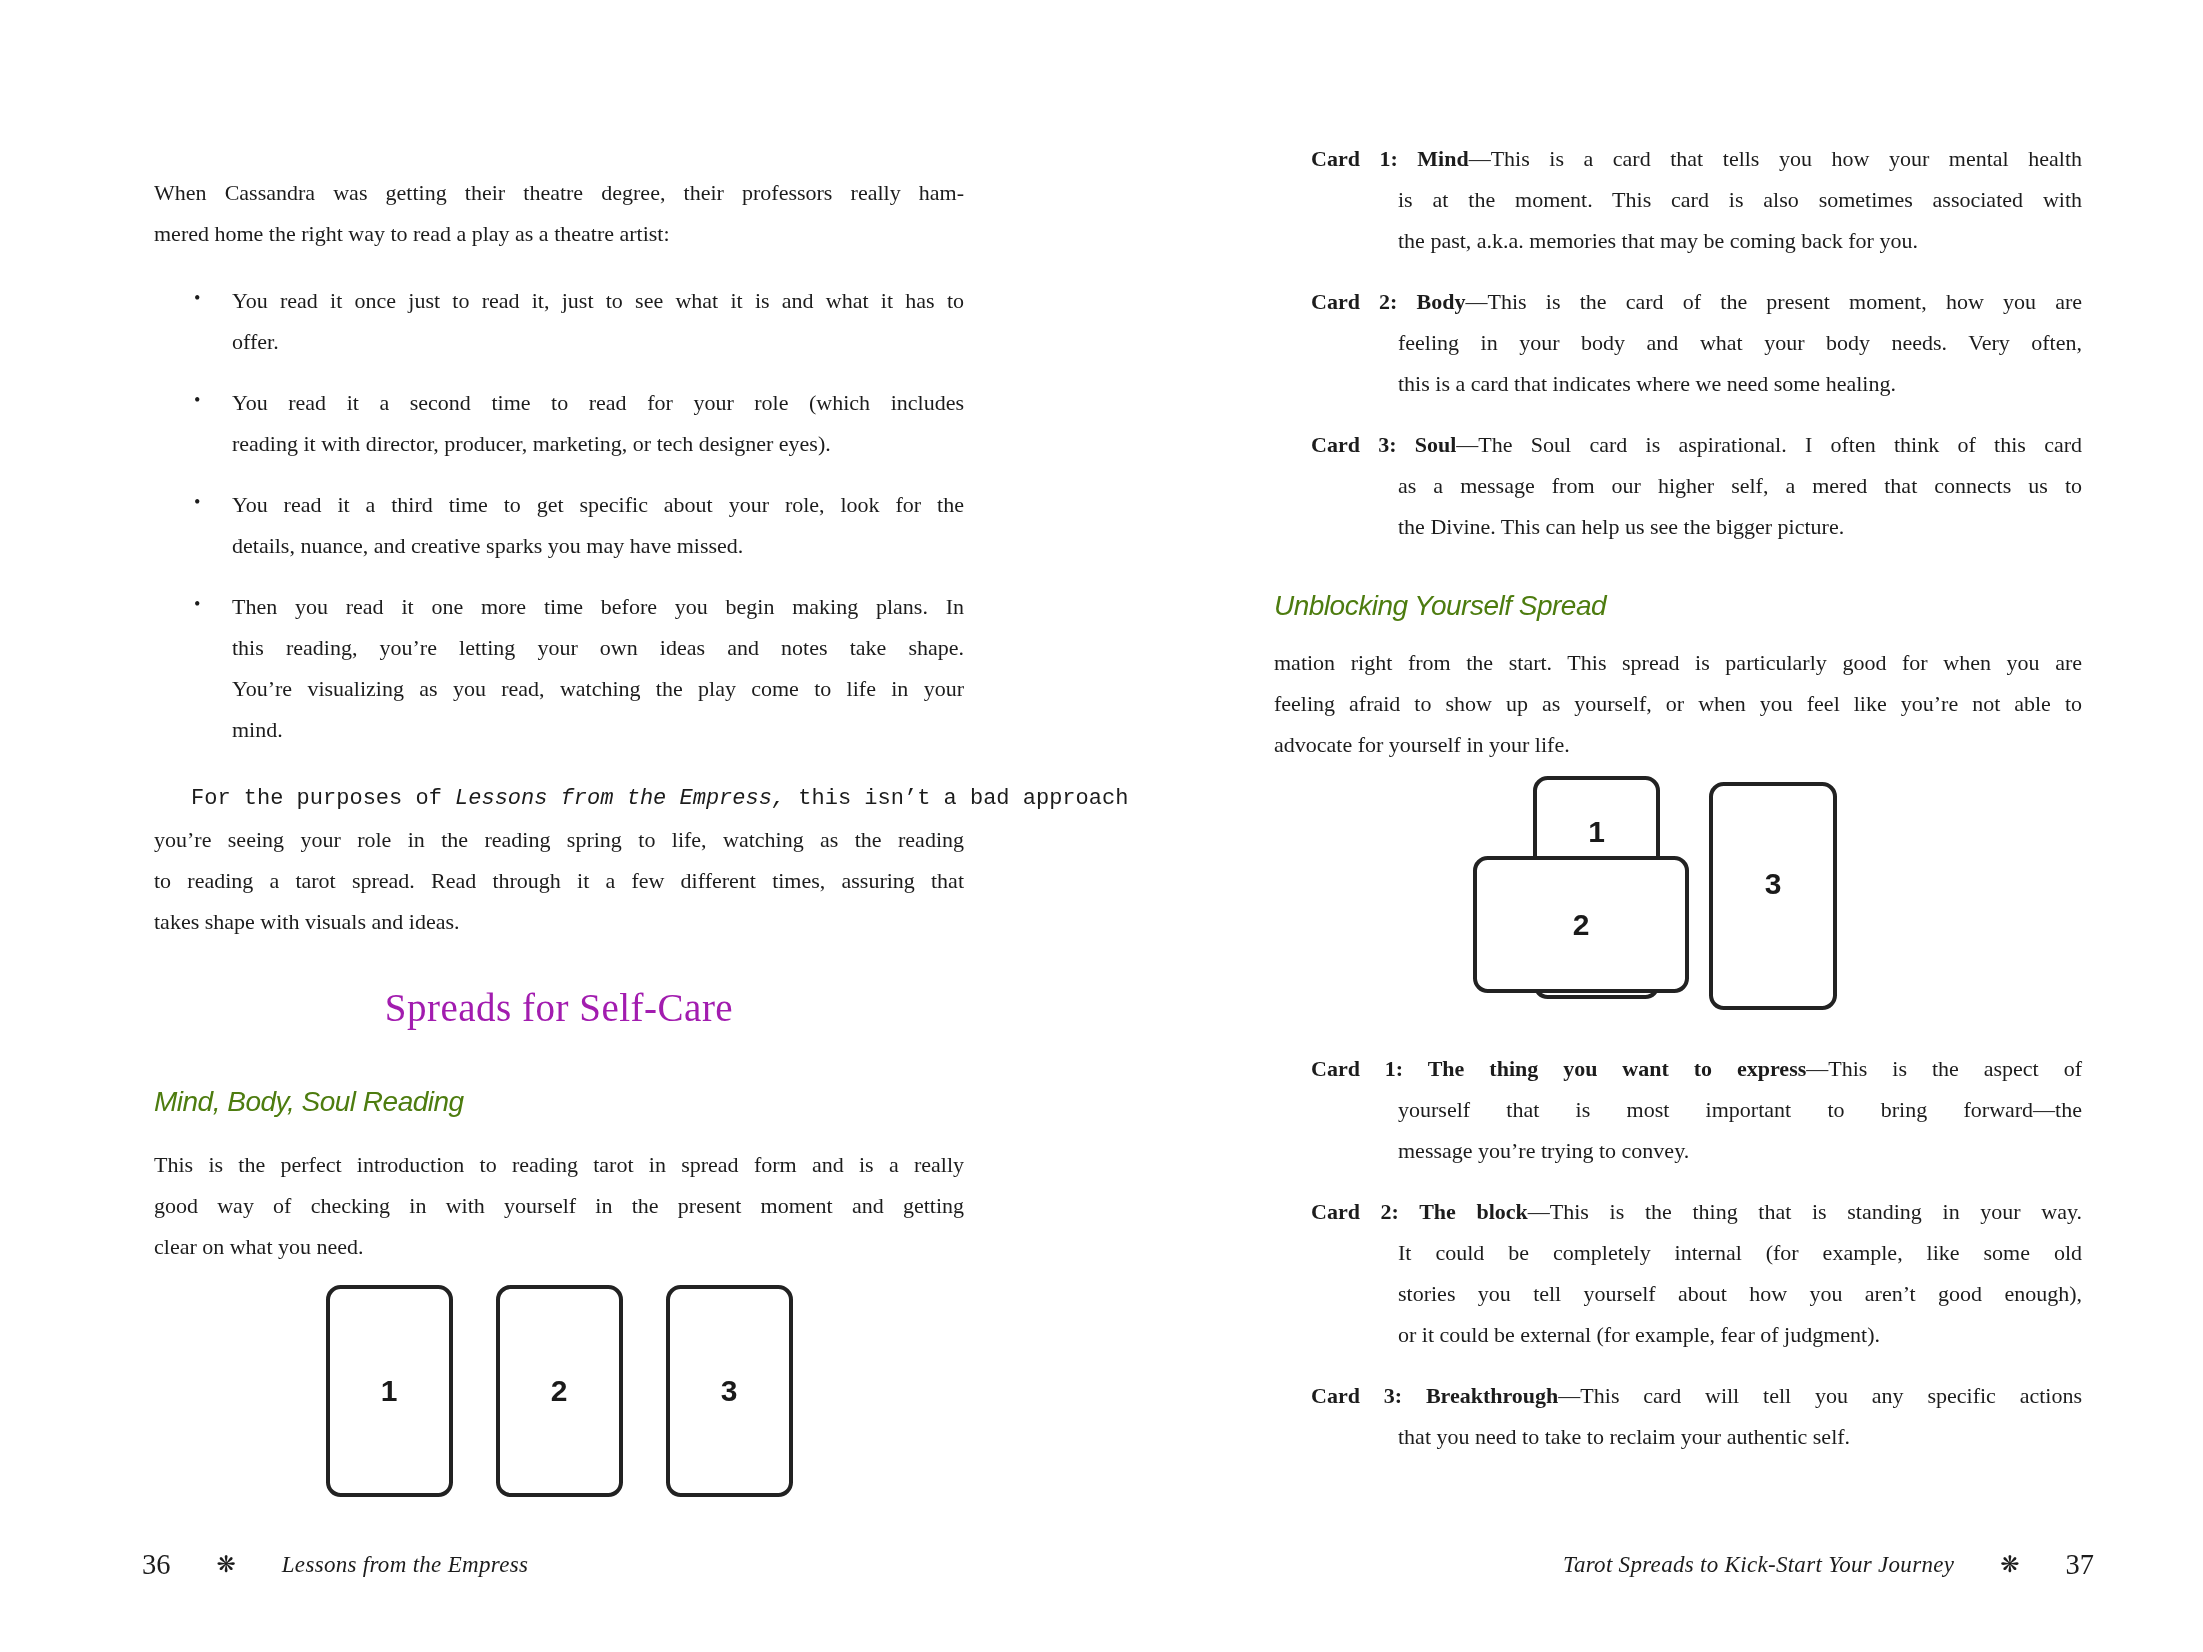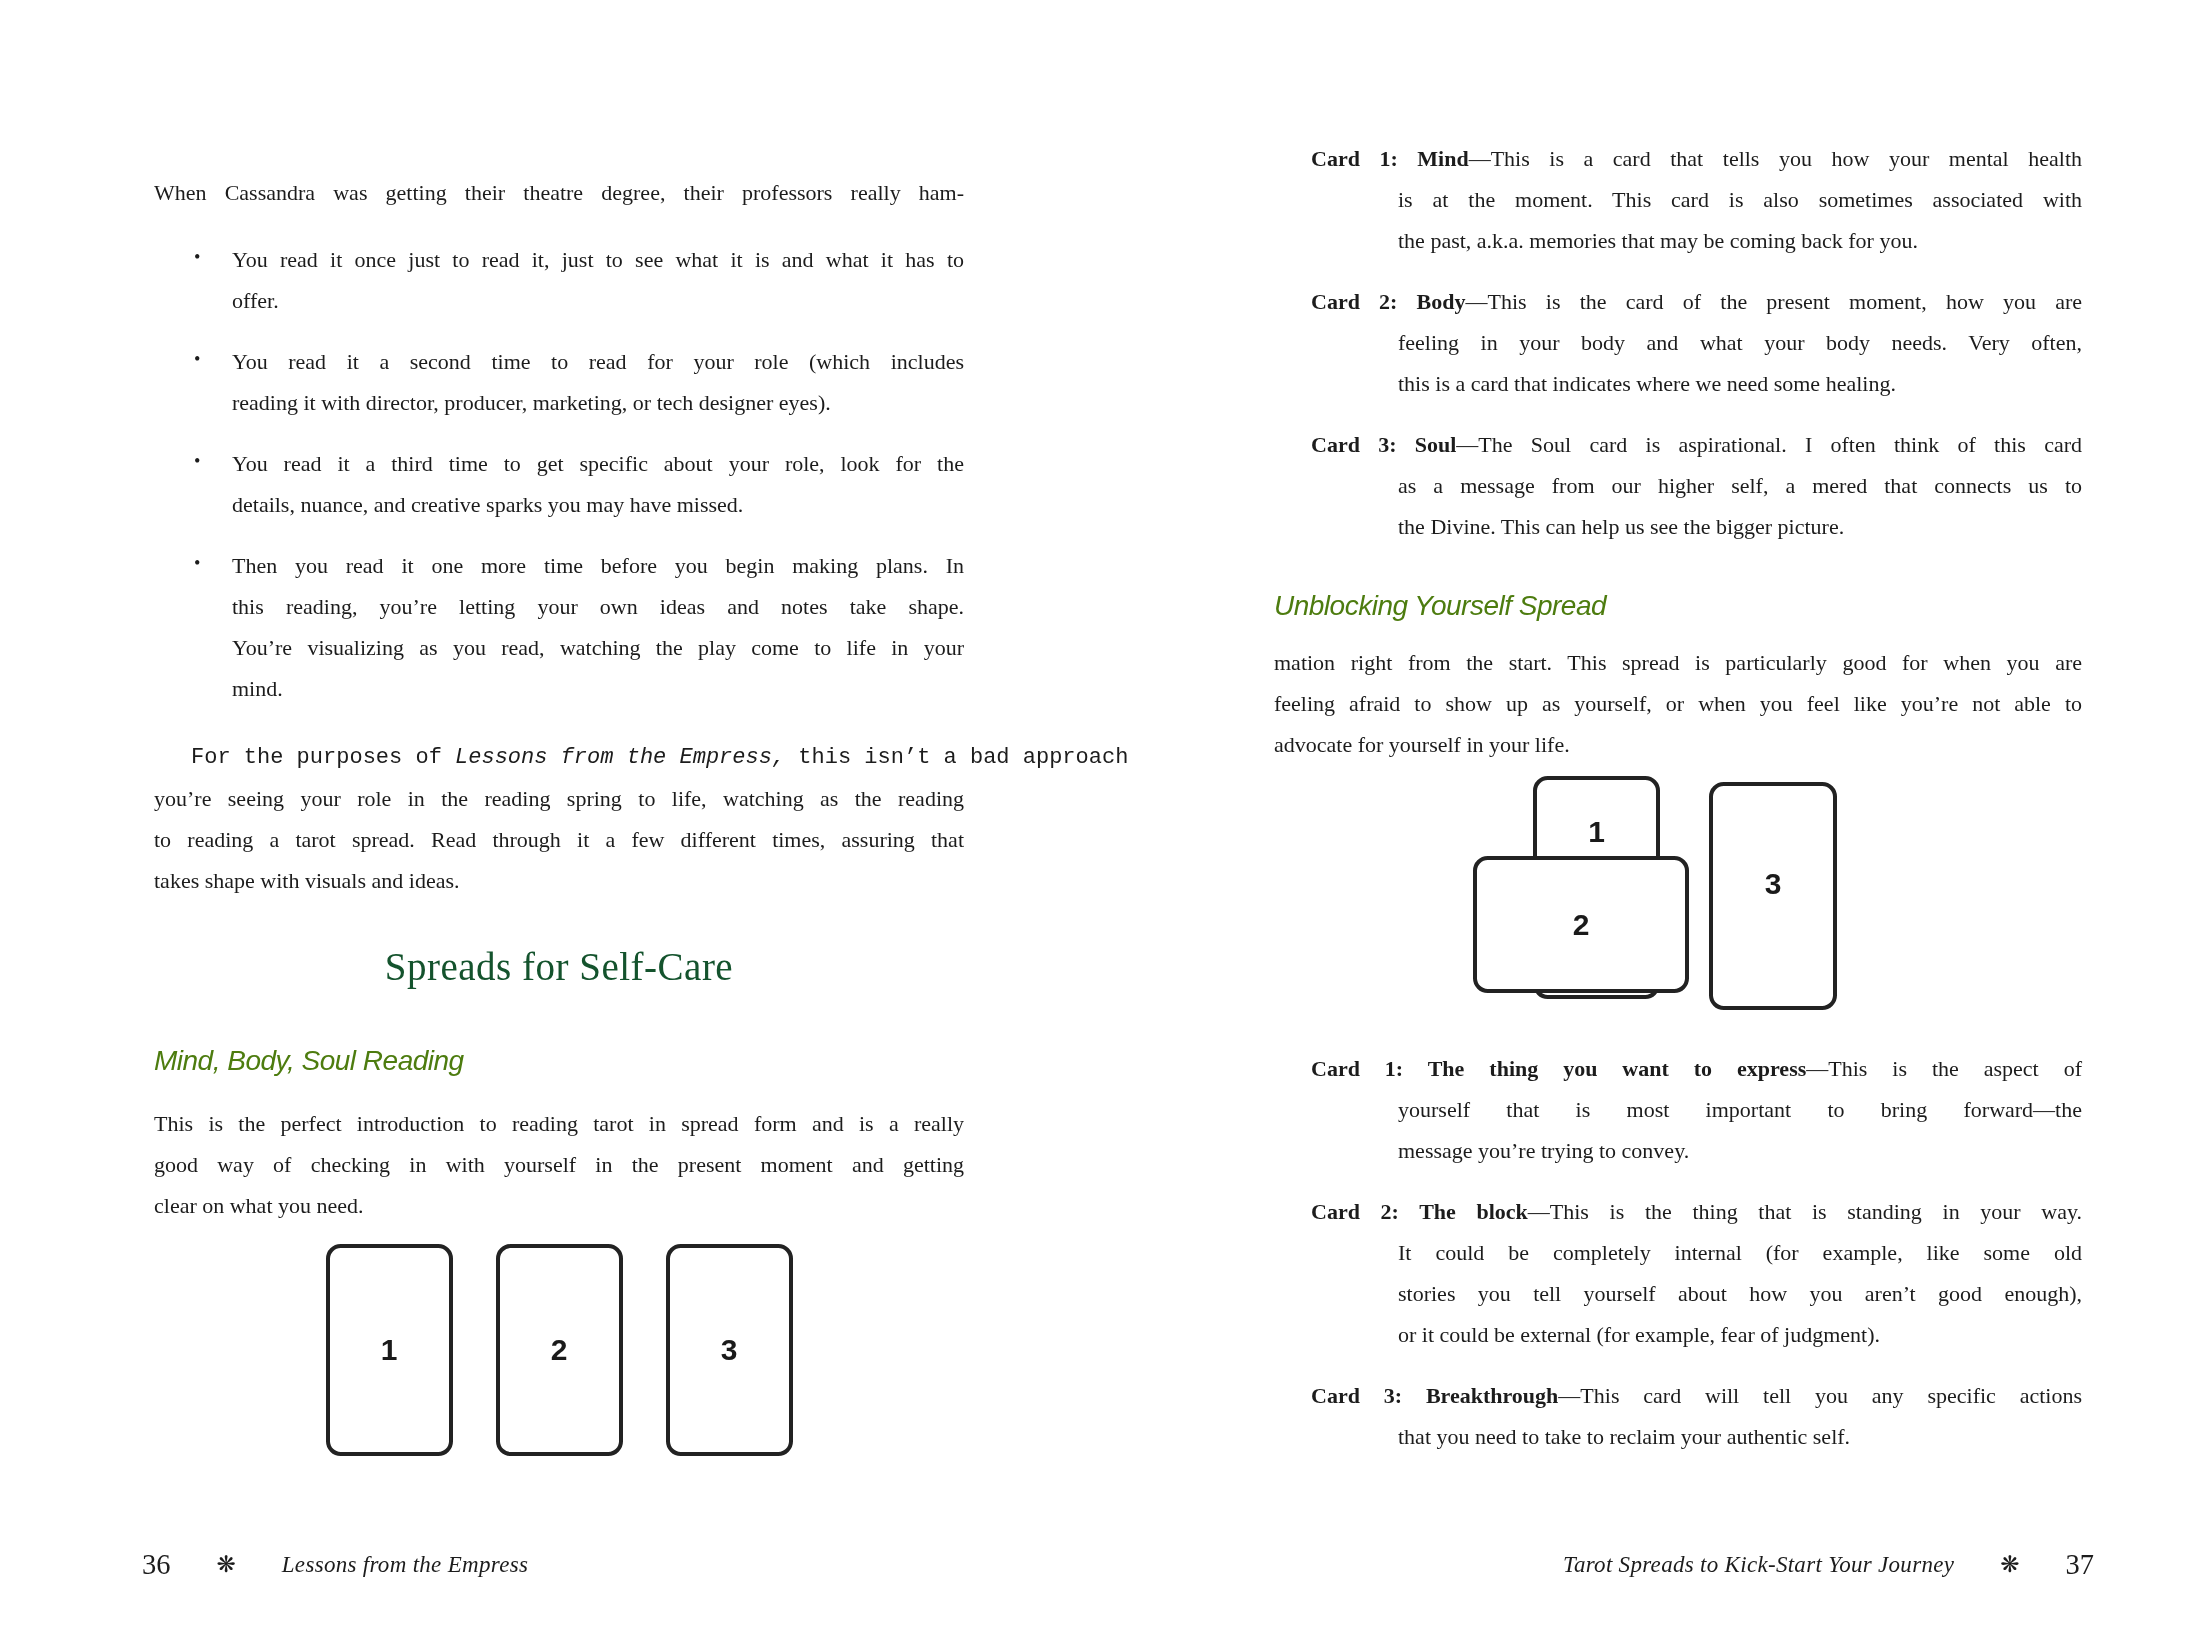--- a/index.html
+++ b/index.html
@@ -20,21 +20,21 @@
 
   .bullets{margin-top:26px;}
   .bullet{position:relative;padding-left:78px;margin-bottom:20px;}
   .dot{position:absolute;left:40px;top:-1.8px;font-size:18.4px;line-height:41px;}
 
   .para-empress{margin-top:27.5px;}
   .first-ind{text-indent:37px;font-family:Liberation Mono, monospace;}
 
   .heading{
     margin:42px 0 0 0;font-size:39px;line-height:48px;text-align:center;
-    font-weight:normal;letter-spacing:0.5px;color:#14532d;
+    font-weight:normal;letter-spacing:0.5px;color:#a21caf;
   }
   .subheading{
     margin:51px 0 0 0;font-size:28px;line-height:37px;
     font-family:"Liberation Sans",sans-serif;font-style:italic;font-weight:normal;
     letter-spacing:-0.5px;color:#4d7c0f;
   }
   .page-right .subheading{margin-top:40px;}
   .page-right .para-unblocking{margin-top:18.4px;}
 
   .cards-row{margin-top:18.4px;display:flex;justify-content:center;gap:43px;}
@@ -72,20 +72,21 @@
 </head>
 <body>
 
 <div class="sheet">
 
   <div class="page page-left">
     <div class="col">
 
       <div class="para">
           <div class="jline">When Cassandra was getting their theatre degree, their professors really ham-</div>
+          <div class="jline end">mered home the right way to read a play as a theatre artist:</div>
         </div>
 
       <div class="bullets">
         <div class="bullet">
           <span class="dot">•</span>
           <div class="btext">
               <div class="jline">You read it once just to read it, just to see what it is and what it has to</div>
               <div class="jline end">offer.</div>
             </div>
         </div>

